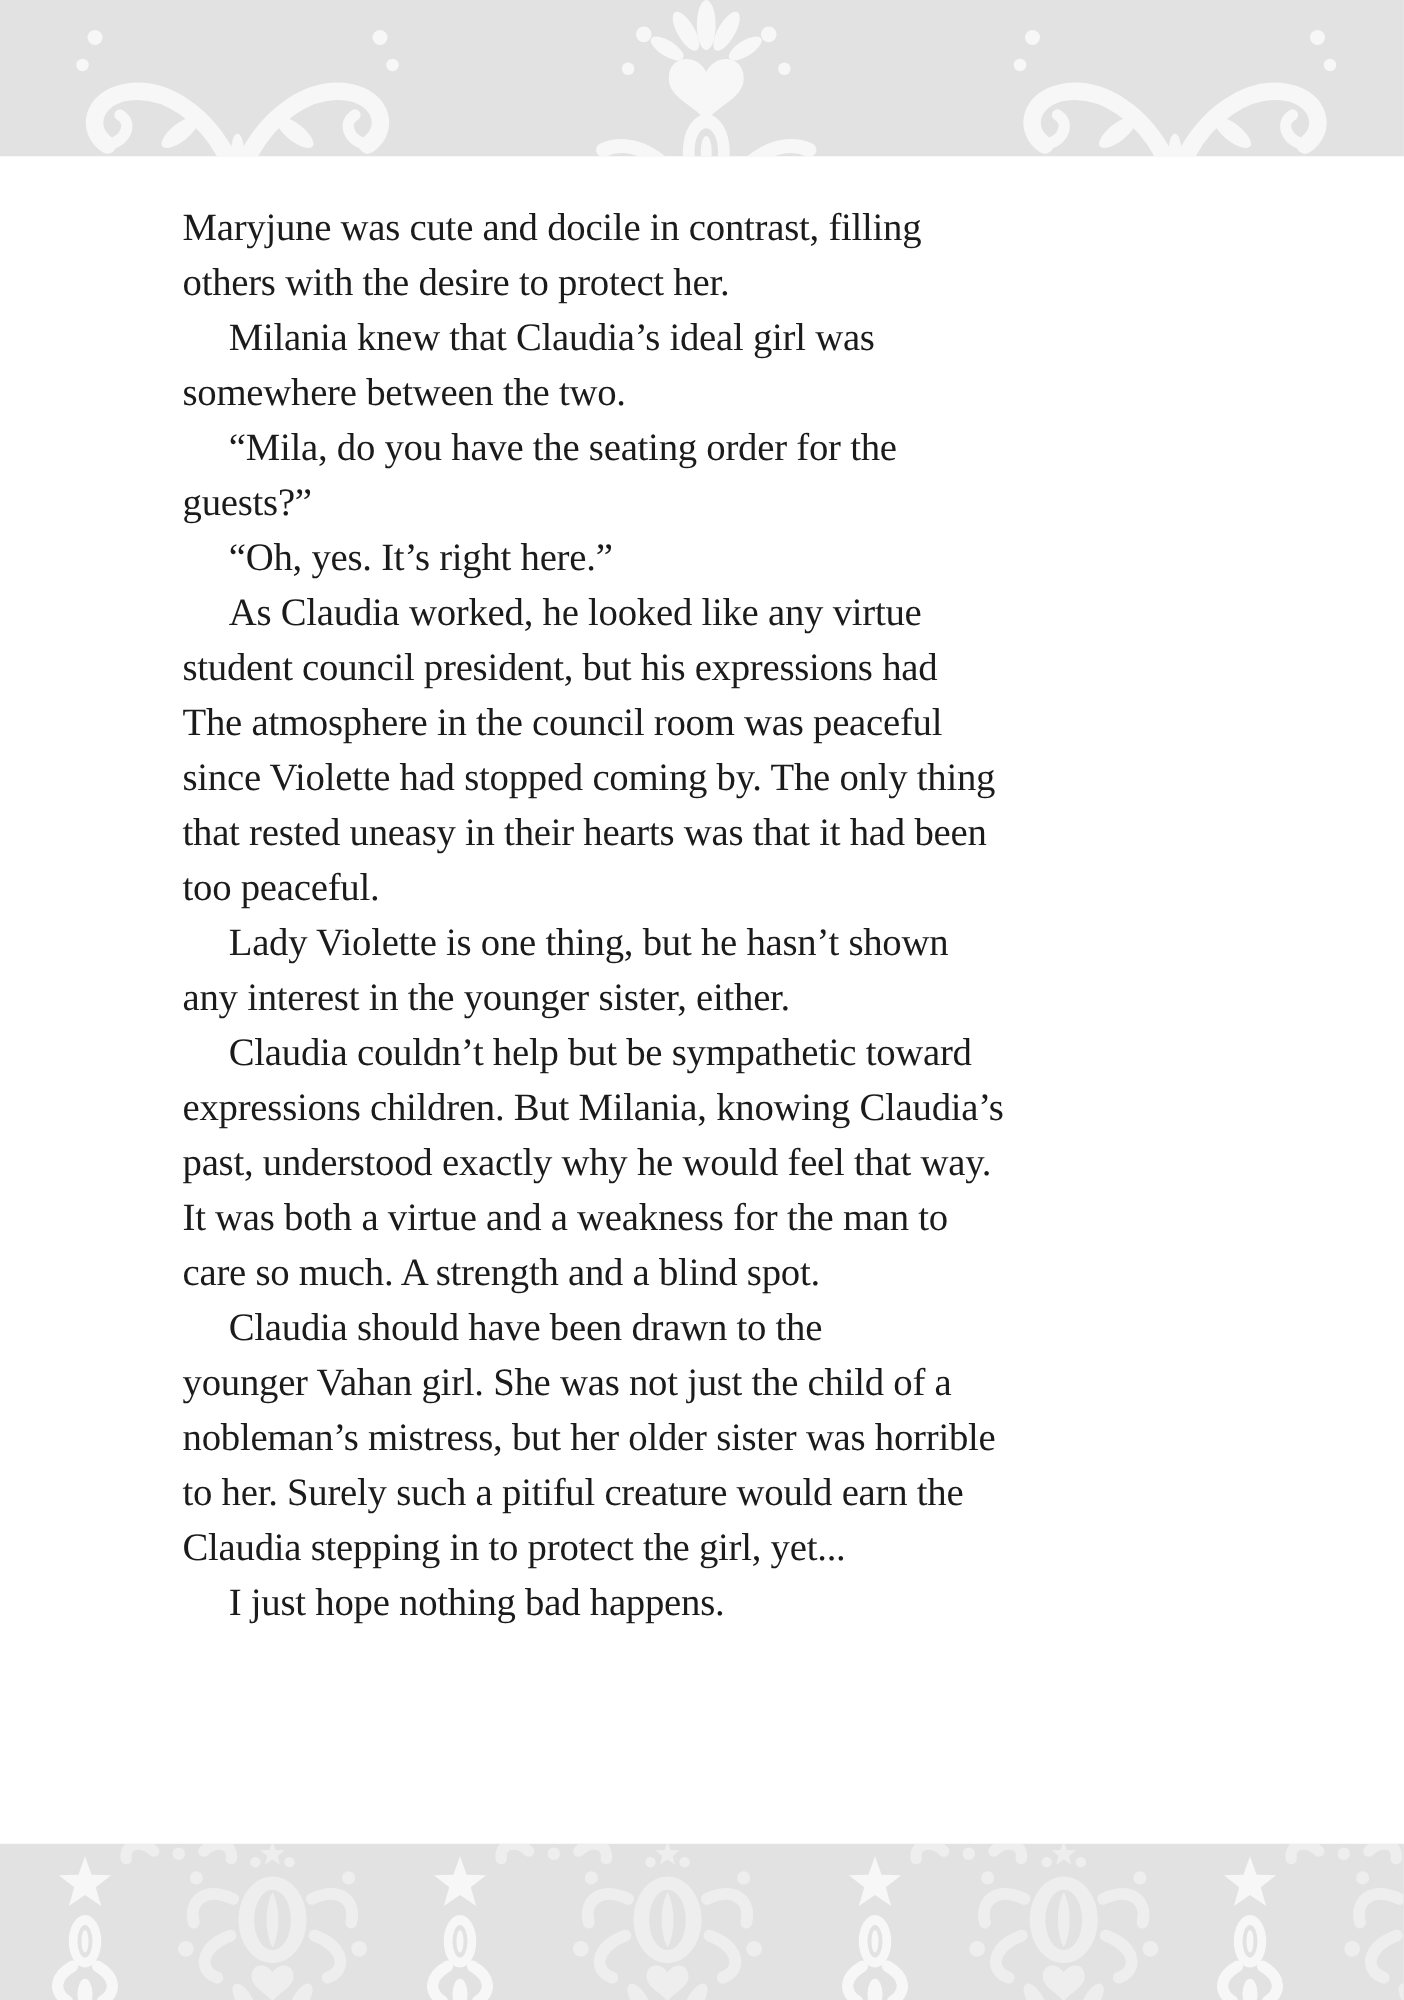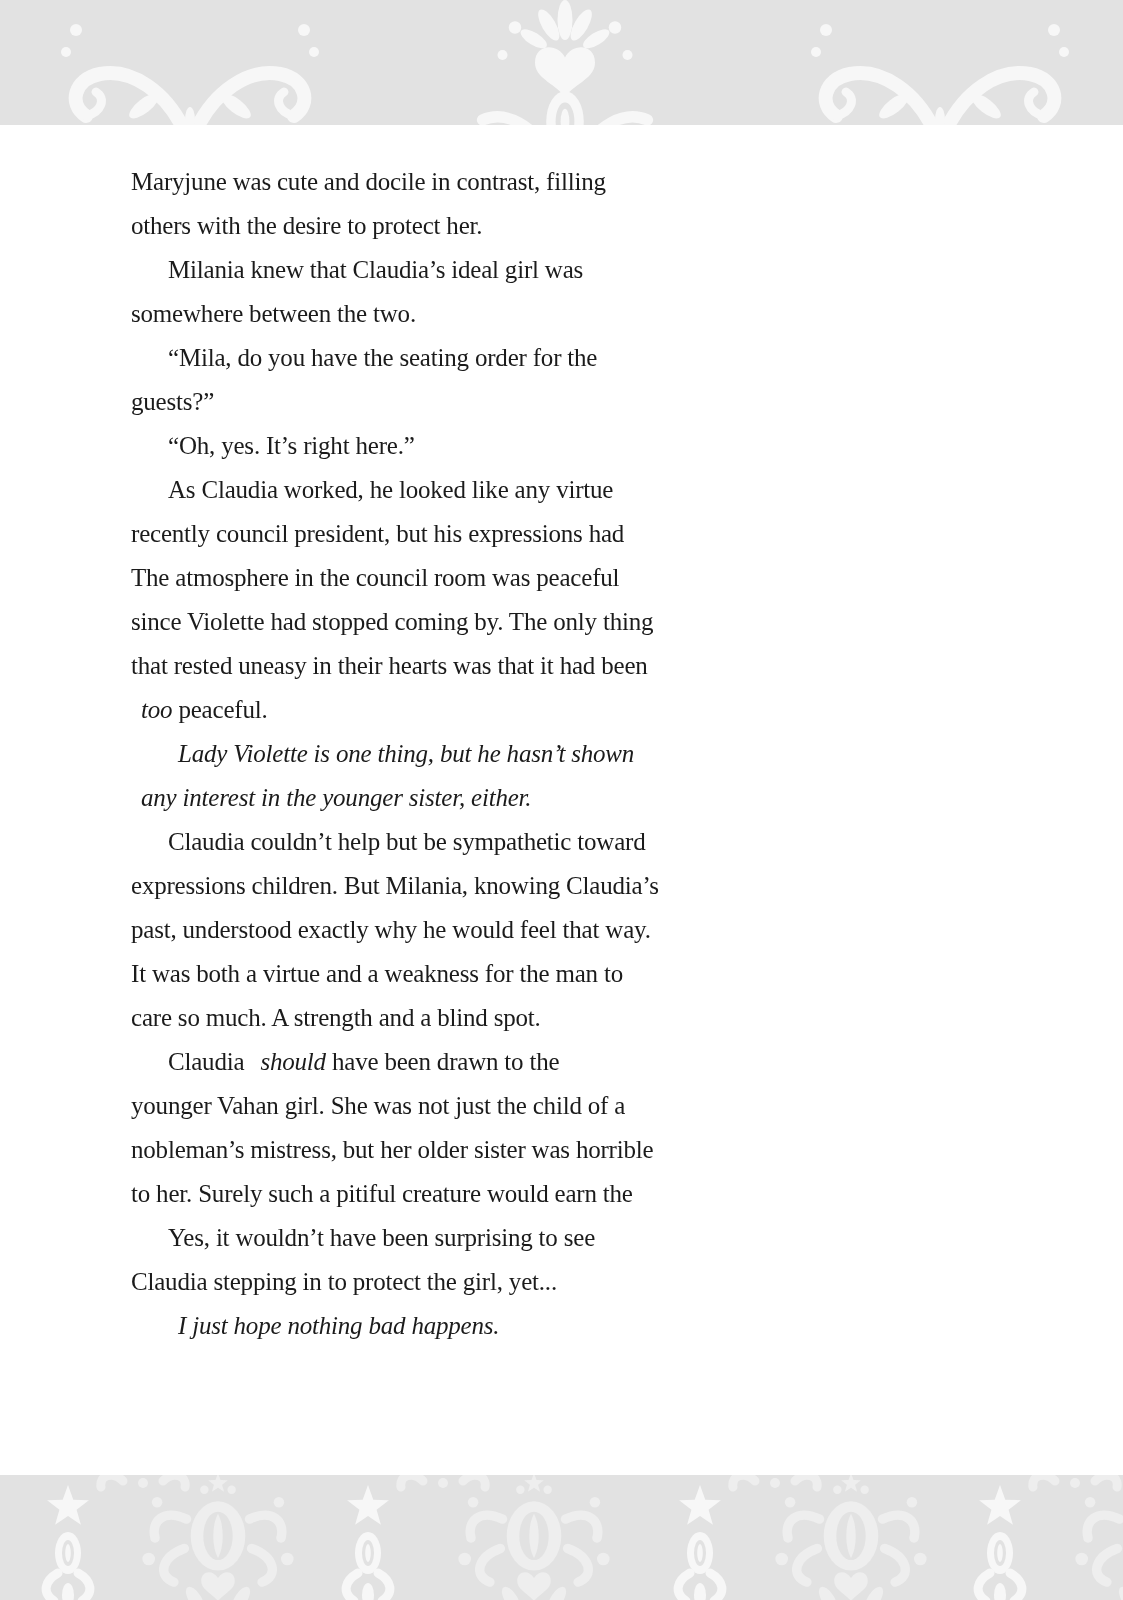--- a/index.html
+++ b/index.html
@@ -24,27 +24,27 @@
   .band.top{top:0;}
   .band.bottom{top:1475px;}
   .band svg{display:block;}
   .m{fill:var(--motif);}
   .mf{fill:var(--motif-faint);}
   .bg{fill:var(--band-bg);}
   .s{stroke:var(--motif);stroke-width:9;fill:none;stroke-linecap:round;}
   .s2{stroke:var(--motif);stroke-width:14;fill:none;stroke-linecap:round;}
   .sf{stroke:var(--motif-faint);stroke-width:9;fill:none;stroke-linecap:round;}
   .text-block{
-    position:absolute;left:131px;top:160px;width:940px;
-    font-size:25px;line-height:44px;color:var(--text);
+    position:absolute;left:146px;top:160px;width:940px;
+    font-size:31px;line-height:44px;color:var(--text);
     letter-spacing:-0.2px;
   }
   .line{white-space:nowrap;}
   .line.indent{padding-left:37px;}
-  .line .it{font-style:italic;margin-left:10px;}
+  .line .it{}
 </style>
 </head>
 <body>
 
 <div class="band top">
   <svg width="1123" height="125" viewBox="0 0 1123 125">
     <defs>
       <g id="t-med">
         <ellipse class="m" cx="0" cy="16" rx="6" ry="16"></ellipse>
         <ellipse class="m" cx="-13" cy="20" rx="5.5" ry="14" transform="rotate(-30 -13 20)"></ellipse>
@@ -88,37 +88,36 @@
 
 <main class="text-block">
     <div class="line"><span>Maryjune was cute and docile in contrast, filling</span></div>
     <div class="line"><span>others with the desire to protect her.</span></div>
     <div class="line indent"><span>Milania knew that Claudia’s ideal girl was</span></div>
     <div class="line"><span>somewhere between the two.</span></div>
     <div class="line indent"><span>“Mila, do you have the seating order for the</span></div>
     <div class="line"><span>guests?”</span></div>
     <div class="line indent"><span>“Oh, yes. It’s right here.”</span></div>
     <div class="line indent"><span>As Claudia worked, he looked like any virtue</span></div>
-    <div class="line"><span>recently council president, but his expressions had</span></div>
+    <div class="line"><span>student council president, but his expressions had</span></div>
     <div class="line"><span>The atmosphere in the council room was peaceful</span></div>
     <div class="line"><span>since Violette had stopped coming by. The only thing</span></div>
     <div class="line"><span>that rested uneasy in their hearts was that it had been</span></div>
     <div class="line"><span class="it">too</span><span> peaceful.</span></div>
     <div class="line indent"><span class="it">Lady Violette is one thing, but he hasn’t shown</span></div>
     <div class="line"><span class="it">any interest in the younger sister, either.</span></div>
     <div class="line indent"><span>Claudia couldn’t help but be sympathetic toward</span></div>
     <div class="line"><span>expressions children. But Milania, knowing Claudia’s</span></div>
     <div class="line"><span>past, understood exactly why he would feel that way.</span></div>
     <div class="line"><span>It was both a virtue and a weakness for the man to</span></div>
     <div class="line"><span>care so much. A strength and a blind spot.</span></div>
     <div class="line indent"><span>Claudia </span><span class="it">should</span><span> have been drawn to the</span></div>
     <div class="line"><span>younger Vahan girl. She was not just the child of a</span></div>
     <div class="line"><span>nobleman’s mistress, but her older sister was horrible</span></div>
     <div class="line"><span>to her. Surely such a pitiful creature would earn the</span></div>
-    <div class="line indent"><span>Yes, it wouldn’t have been surprising to see</span></div>
     <div class="line"><span>Claudia stepping in to protect the girl, yet...</span></div>
     <div class="line indent"><span class="it">I just hope nothing bad happens.</span></div>
   </main>
 
 <div class="band bottom">
   <svg width="1123" height="125" viewBox="0 0 1123 125">
     <defs>
       <path id="star5" d="M0,-22 L5.3,-7.3 L20.9,-6.8 L8.6,2.8 L12.9,17.8 L0,9 L-12.9,17.8 L-8.6,2.8 L-20.9,-6.8 L-5.3,-7.3 Z"></path>
       <g id="b-star">
         <use href="#star5" class="m" transform="translate(0,32)"></use>

